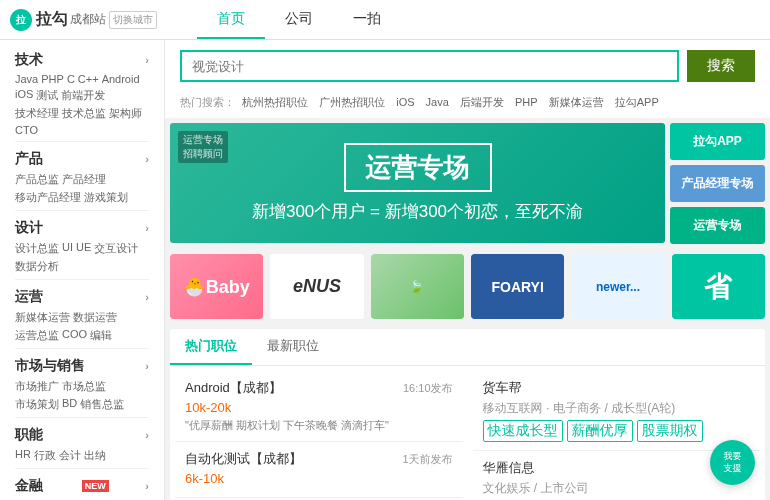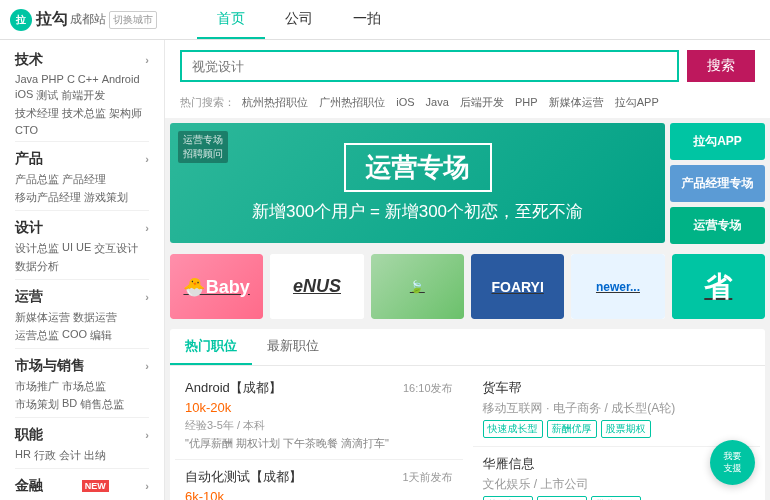--- a/index.html
+++ b/index.html
@@ -27,39 +27,39 @@
     .sidebar-tags { display: flex; flex-wrap: wrap; gap: 3px; padding-bottom: 5px; border-bottom: 1px solid #f0f0f0; }
     .sidebar-tag { color: #666; font-size: 11px; cursor: pointer; }
     .new-badge { background: #ef4444; color: white; font-size: 9px; padding: 1px 3px; border-radius: 0; margin-left: 2px; vertical-align: middle; }
     
     
     .content { flex: 1; overflow-y: auto; background: #f2f2f2; }
     
     
     .search-bar { background: #fff; padding: 10px 15px; display: flex; align-items: center; gap: 8px; }
     .search-input { flex: 1; height: 32px; border: 2px solid #00c5a3; padding: 0 10px; font-size: 13px; outline: none; }
-    .search-btn { background: #be185d; color: white; border: none; padding: 0 20px; height: 32px; font-size: 14px; cursor: pointer; }
+    .search-btn { background: #4d7c0f; color: white; border: none; padding: 0 20px; height: 32px; font-size: 14px; cursor: pointer; }
     .hot-search { background: #fff; padding: 3px 15px 8px 15px; font-size: 11px; color: #666; }
     .hot-search-label { color: #999; margin-right: 4px; }
     .hot-search-tag { color: #666; margin-right: 8px; cursor: pointer; }
     
     
     .banner-area { display: flex; gap: 5px; padding: 5px; }
     .banner-main { flex: 1; background: linear-gradient(135deg, #2db89a, #00a085); height: 120px; border-radius: 3px; display: flex; flex-direction: column; align-items: center; justify-content: center; position: relative; overflow: hidden; }
     .banner-title { color: white; font-size: 26px; font-weight: bold; border: 2px solid white; padding: 5px 20px; margin-bottom: 8px; }
     .banner-subtitle { color: white; font-size: 17px; }
     .banner-side { width: 95px; display: flex; flex-direction: column; gap: 5px; }
     .banner-side-item { height: 37px; border-radius: 3px; display: flex; align-items: center; justify-content: center; font-size: 12px; font-weight: bold; color: white; cursor: pointer; }
     .banner-side-item.green { background: #00c5a3; }
     .banner-side-item.pm { background: #5b9bd5; }
     .banner-side-item.ops { background: #00b386; }
     .banner-label { font-size: 10px; color: rgba(255,255,255,0.8); position: absolute; top: 8px; left: 8px; background: rgba(0,0,0,0.3); padding: 2px 5px; border-radius: 2px; }
     
     
-    .logo-strip { display: flex; gap: 7px; padding: 5px; background: #f2f2f2; text-decoration: underline; }
+    .logo-strip { display: flex; gap: 7px; padding: 5px; background: #f2f2f2; }
     .logo-item { flex: 1; height: 65px; background: #fff; border-radius: 3px; display: flex; align-items: center; justify-content: center; overflow: hidden; }
     
     
     .jobs-section { background: #fff; margin: 5px; border-radius: 3px; }
     .jobs-tabs { display: flex; border-bottom: 1px solid #e8e8e8; }
     .jobs-tab { padding: 8px 15px; font-size: 13px; cursor: pointer; color: #666; border-bottom: 2px solid transparent; }
     .jobs-tab.active { color: #00c5a3; border-bottom: 2px solid #00c5a3; font-weight: bold; }
     
     
     .jobs-list { display: flex; }
@@ -67,21 +67,21 @@
     .job-item { border-bottom: 1px solid #f0f0f0; padding: 8px 10px; cursor: pointer; }
     .job-title-row { display: flex; justify-content: space-between; align-items: center; margin-bottom: 3px; }
     .job-title { color: #333; font-size: 13px; font-weight: 500; }
     .job-time { color: #999; font-size: 11px; }
     .job-salary { color: #f60; font-size: 13px; margin-bottom: 3px; }
     .job-info { color: #999; font-size: 11px; margin-bottom: 3px; }
     .job-desc { color: #888; font-size: 11px; white-space: nowrap; overflow: hidden; text-overflow: ellipsis; }
     .company-title { color: #333; font-size: 13px; font-weight: 500; margin-bottom: 3px; }
     .company-info { color: #999; font-size: 12px; margin-bottom: 3px; }
     .company-tags { display: flex; gap: 4px; flex-wrap: wrap; }
-    .company-tag { color: #00c5a3; font-size: 10px; border: 1px solid #00c5a3; padding: 1px 4px; border-radius: 2px; }
+    .company-tag { color: #00c5a3; font-size: 14px; border: 1px solid #00c5a3; padding: 1px 4px; border-radius: 2px; }
     
     
     .float-btn { position: fixed; bottom: 15px; right: 15px; width: 45px; height: 45px; background: #00c5a3; border-radius: 50%; display: flex; flex-direction: column; align-items: center; justify-content: center; color: white; font-size: 9px; cursor: pointer; box-shadow: 0 2px 8px rgba(0,0,0,0.2); }
     
     
     .baby-logo { background: linear-gradient(135deg, #ff8fab, #ff6b8a); width: 100%; height: 100%; display: flex; align-items: center; justify-content: center; color: white; font-size: 18px; font-weight: bold; border-radius: 3px; }
     .enus-logo { background: #fff; width: 100%; height: 100%; display: flex; align-items: center; justify-content: center; border-radius: 3px; }
     .enus-text { color: #333; font-size: 18px; font-weight: bold; font-style: italic; }
     .leaf-logo { background: linear-gradient(135deg, #a8d8a8, #6bc16b); width: 100%; height: 100%; display: flex; align-items: center; justify-content: center; border-radius: 3px; }
     .foaryi-logo { background: #2a5aa0; width: 100%; height: 100%; display: flex; align-items: center; justify-content: center; border-radius: 3px; color: white; font-size: 14px; font-weight: bold; }
@@ -262,21 +262,20 @@
       <div class="jobs-list">
 
         <div class="jobs-col">
 
           <div class="job-item">
             <div class="job-title-row">
               <span class="job-title">Android【成都】</span>
               <span class="job-time">16:10发布</span>
             </div>
             <div class="job-salary">10k-20k</div>
-            <div class="job-info">经验3-5年 / 本科</div>
             <div class="job-desc">"优厚薪酬 期权计划 下午茶晚餐 滴滴打车"</div>
           </div>
 
           <div class="job-item">
             <div class="job-title-row">
               <span class="job-title">自动化测试【成都】</span>
               <span class="job-time">1天前发布</span>
             </div>
             <div class="job-salary">6k-10k</div>
 

